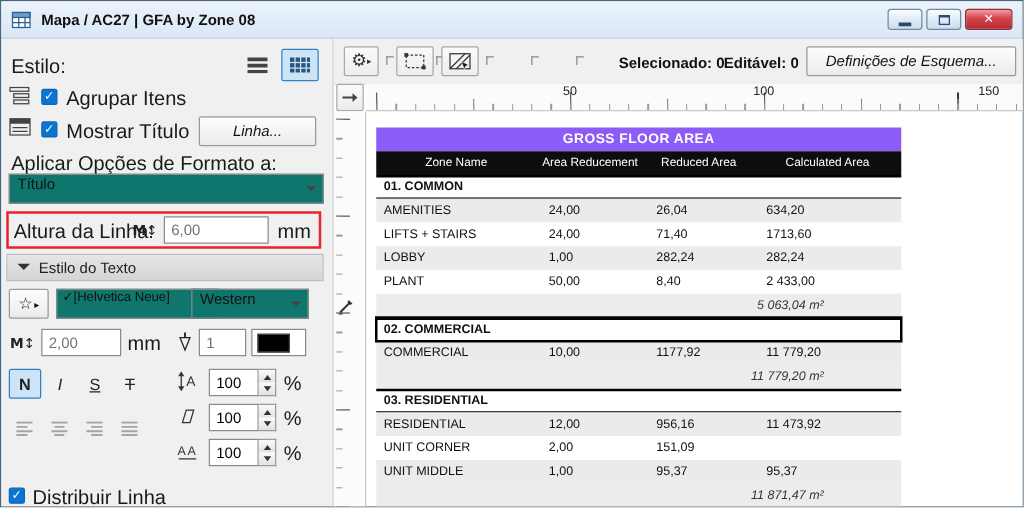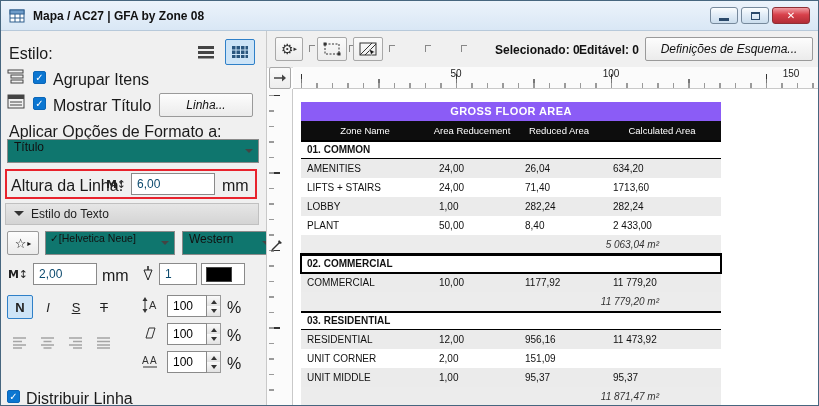--- a/index.html
+++ b/index.html
@@ -23,21 +23,21 @@
   .maxbox { width:9px; height:8px; box-sizing:border-box; border:1px solid #2b4a6b; border-top-width:2px; }
 
   
   .leftpanel { position:absolute; left:0; top:30px; width:266px; height:376px;
                background:#f0f0f0; border-right:1px solid #c9c9c9; box-sizing:border-box; overflow:hidden; }
   .lbl { position:absolute; font-size:16px; color:#1a1a1a; white-space:nowrap; }
   .btn { position:absolute; box-sizing:border-box; background:linear-gradient(#fdfdfd,#ebebeb);
          border:1px solid #9a9a9a; border-radius:2px; font-size:12px; color:#111;
          display:flex; align-items:center; justify-content:center;font-style:italic; }
   .input { position:absolute; box-sizing:border-box; background:#fff; border:1px solid #8a8a8a;
-           font-size:12px; color:#0c4a6e; display:flex; align-items:center; padding:0 5px; }
+           font-size:12px; color:#737373; display:flex; align-items:center; padding:0 5px; }
   .select { position:absolute; box-sizing:border-box; background:#0f766e; border:1px solid #8a8a8a;
             font-size:12px; color:#111; display:flex; align-items:flex-start; padding:0 18px 0 6px; }
   .select .chev { position:absolute; right:5px; top:50%; margin-top:-2px; width:0; height:0;
                   border:4px solid transparent; border-top-color:#444; }
   .checkbox { position:absolute; width:13px; height:13px; box-sizing:border-box; border-radius:2px;
               background:#0b76d1; border:1px solid #0b66b8; color:#fff; font-size:10px;
               line-height:11px; text-align:center; font-family:"DejaVu Sans",sans-serif; }
   .toggle { position:absolute; width:30px; height:26px; box-sizing:border-box; border-radius:2px;
             display:flex; align-items:center; justify-content:center; border:1px solid transparent; }
   .toggle.sel { background:#cde4f7; border-color:#2f80c8; }
@@ -212,21 +212,21 @@
     </div>
 
     <div class="btn" style="left:6px;top:200px;width:32px;height:24px;gap:1px">
       <span style="font-family:'DejaVu Sans',sans-serif;font-size:13px">☆</span>
       <span style="font-family:'DejaVu Sans',sans-serif;font-size:8px">▸</span>
     </div>
     <div class="select" style="left:44px;top:200px;width:130px;height:24px;font-size:10.5px;padding-left:4px">
       <span style="overflow:hidden;white-space:nowrap">✓[Helvetica Neue]</span>
       <span class="chev"></span>
     </div>
-    <div class="select" style="left:181px;top:200px;width:94px;height:24px">
+    <div class="select" style="left:152px;top:200px;width:94px;height:24px">
       <span>Western</span>
       <span class="chev"></span>
     </div>
 
     <span class="iconbox" style="left:6px;top:232px;width:22px;height:22px">
       <span class="mh-icon">M</span>
         <span class="mh-icon" style="font-weight:normal">↕</span>
     </span>
     <div class="input" style="left:32px;top:232px;width:64px;height:22px">2,00</div>
     <span class="lbl" style="left:101px;top:236px">mm</span>

